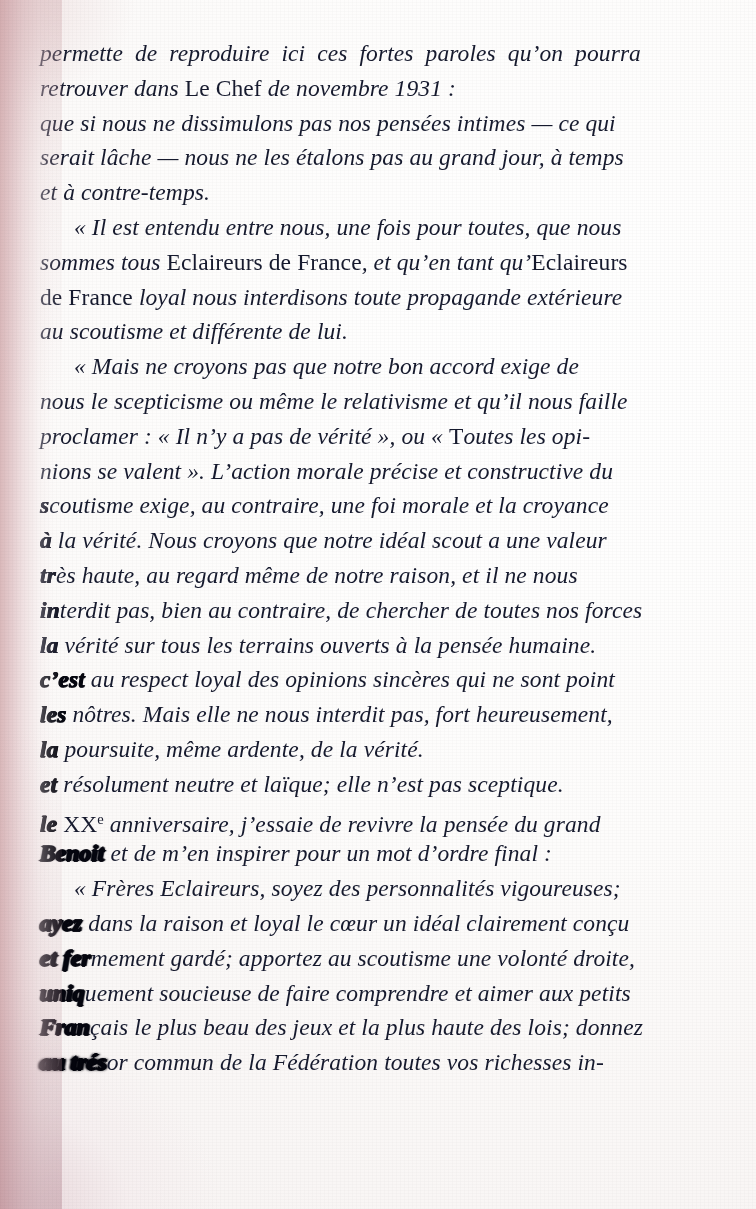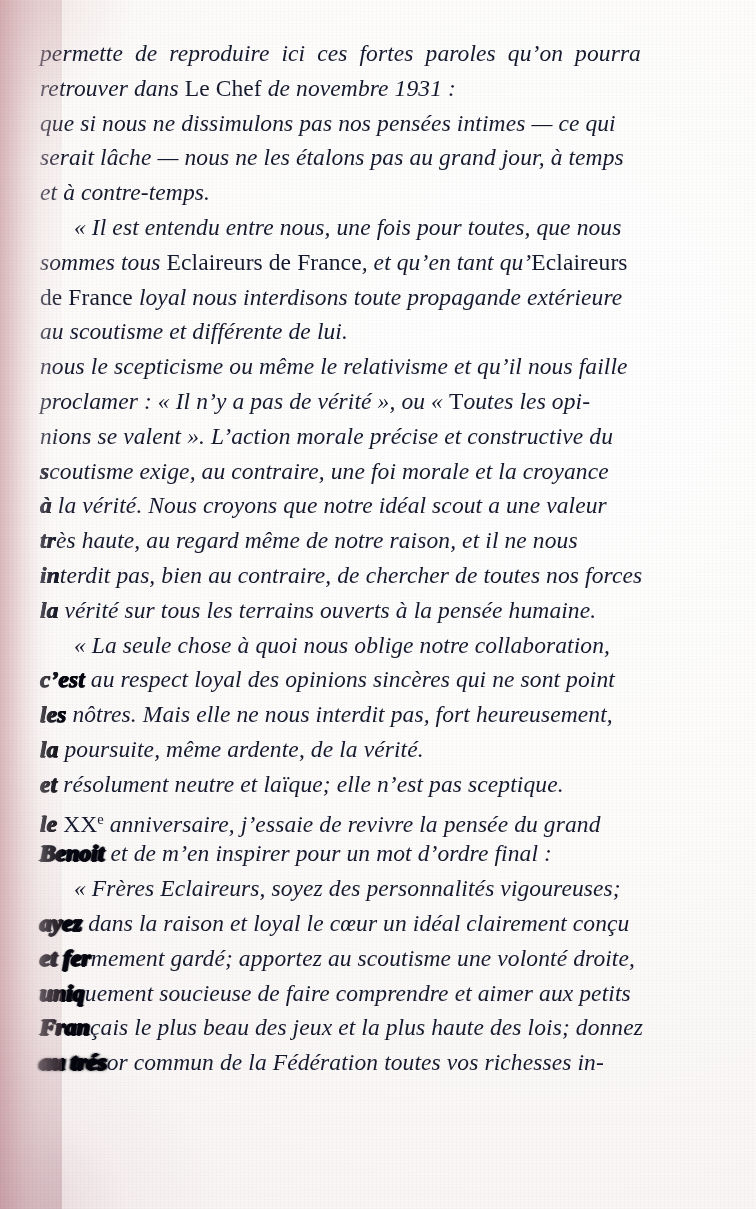--- a/index.html
+++ b/index.html
@@ -192,29 +192,29 @@
   <div id="text-block">
       <div class="line" id="l1"><span>permette  de  reproduire  ici  ces  fortes  paroles  qu’on  pourra</span></div>
       <div class="line" id="l2"><span>retrouver dans </span><span class="rom">Le Chef</span><span> de novembre 1931 :</span></div>
       <div class="line" id="l4"><span>que si nous ne dissimulons pas nos pensées intimes — ce qui</span></div>
       <div class="line" id="l5"><span>serait lâche — nous ne les étalons pas au grand jour, à temps</span></div>
       <div class="line" id="l6"><span>et à contre-temps.</span></div>
       <div class="line indent" id="l7"><span>« Il est entendu entre nous, une fois pour toutes, que nous</span></div>
       <div class="line" id="l8"><span>sommes tous </span><span class="rom">Eclaireurs de France</span><span>, et qu’en tant qu’</span><span class="rom">Eclaireurs</span></div>
       <div class="line" id="l9"><span class="rom">de France</span><span> loyal nous interdisons toute propagande extérieure</span></div>
       <div class="line" id="l10"><span>au scoutisme et différente de lui.</span></div>
+      <div class="line indent" id="l11"><span>« Mais ne croyons pas que notre bon accord exige de</span></div>
       <div class="line" id="l12"><span>nous le scepticisme ou même le relativisme et qu’il nous faille</span></div>
       <div class="line" id="l13"><span>proclamer : « Il n’y a pas de vérité », ou « </span><span class="rom">T</span><span>outes les opi-</span></div>
       <div class="line" id="l14"><span>nions se valent ». L’action morale précise et constructive du</span></div>
       <div class="line" id="l15"><span class="bleed">s</span><span>coutisme exige, au contraire, une foi morale et la croyance</span></div>
       <div class="line" id="l16"><span class="bleed">à</span><span> la vérité. Nous croyons que notre idéal scout a une valeur</span></div>
       <div class="line" id="l17"><span class="bleed">tr</span><span>ès haute, au regard même de notre raison, et il ne nous</span></div>
       <div class="line" id="l18"><span class="bleed">in</span><span>terdit pas, bien au contraire, de chercher de toutes nos forces</span></div>
       <div class="line" id="l19"><span class="bleed">la</span><span> vérité sur tous les terrains ouverts à la pensée humaine.</span></div>
-      <div class="line indent" id="l20"><span>« La seule chose à quoi nous oblige notre collaboration,</span></div>
       <div class="line" id="l21"><span class="bleed-2">c’est</span><span> au respect loyal des opinions sincères qui ne sont point</span></div>
       <div class="line" id="l22"><span class="bleed-2">les</span><span> nôtres. Mais elle ne nous interdit pas, fort heureusement,</span></div>
       <div class="line" id="l23"><span class="bleed-2">la</span><span> poursuite, même ardente, de la vérité.</span></div>
       <div class="line" id="l25"><span class="bleed-2">et</span><span> résolument neutre et laïque; elle n’est pas sceptique.</span></div>
       <div class="line" id="l27"><span class="bleed-2">le</span><span class="rom"> XX</span><span class="sup">e</span><span> anniversaire, j’essaie de revivre la pensée du grand</span></div>
       <div class="line" id="l28"><span class="bleed-3">Benoit</span><span> et de m’en inspirer pour un mot d’ordre final :</span></div>
       <div class="line indent" id="l29"><span>« Frères Eclaireurs, soyez des personnalités vigoureuses;</span></div>
       <div class="line" id="l30"><span class="bleed-3">ayez</span><span> dans la raison et loyal le cœur un idéal clairement conçu</span></div>
       <div class="line" id="l31"><span class="bleed-3">et fer</span><span>mement gardé; apportez au scoutisme une volonté droite,</span></div>
       <div class="line" id="l32"><span class="bleed-3">uniq</span><span>uement soucieuse de faire comprendre et aimer aux petits</span></div>

